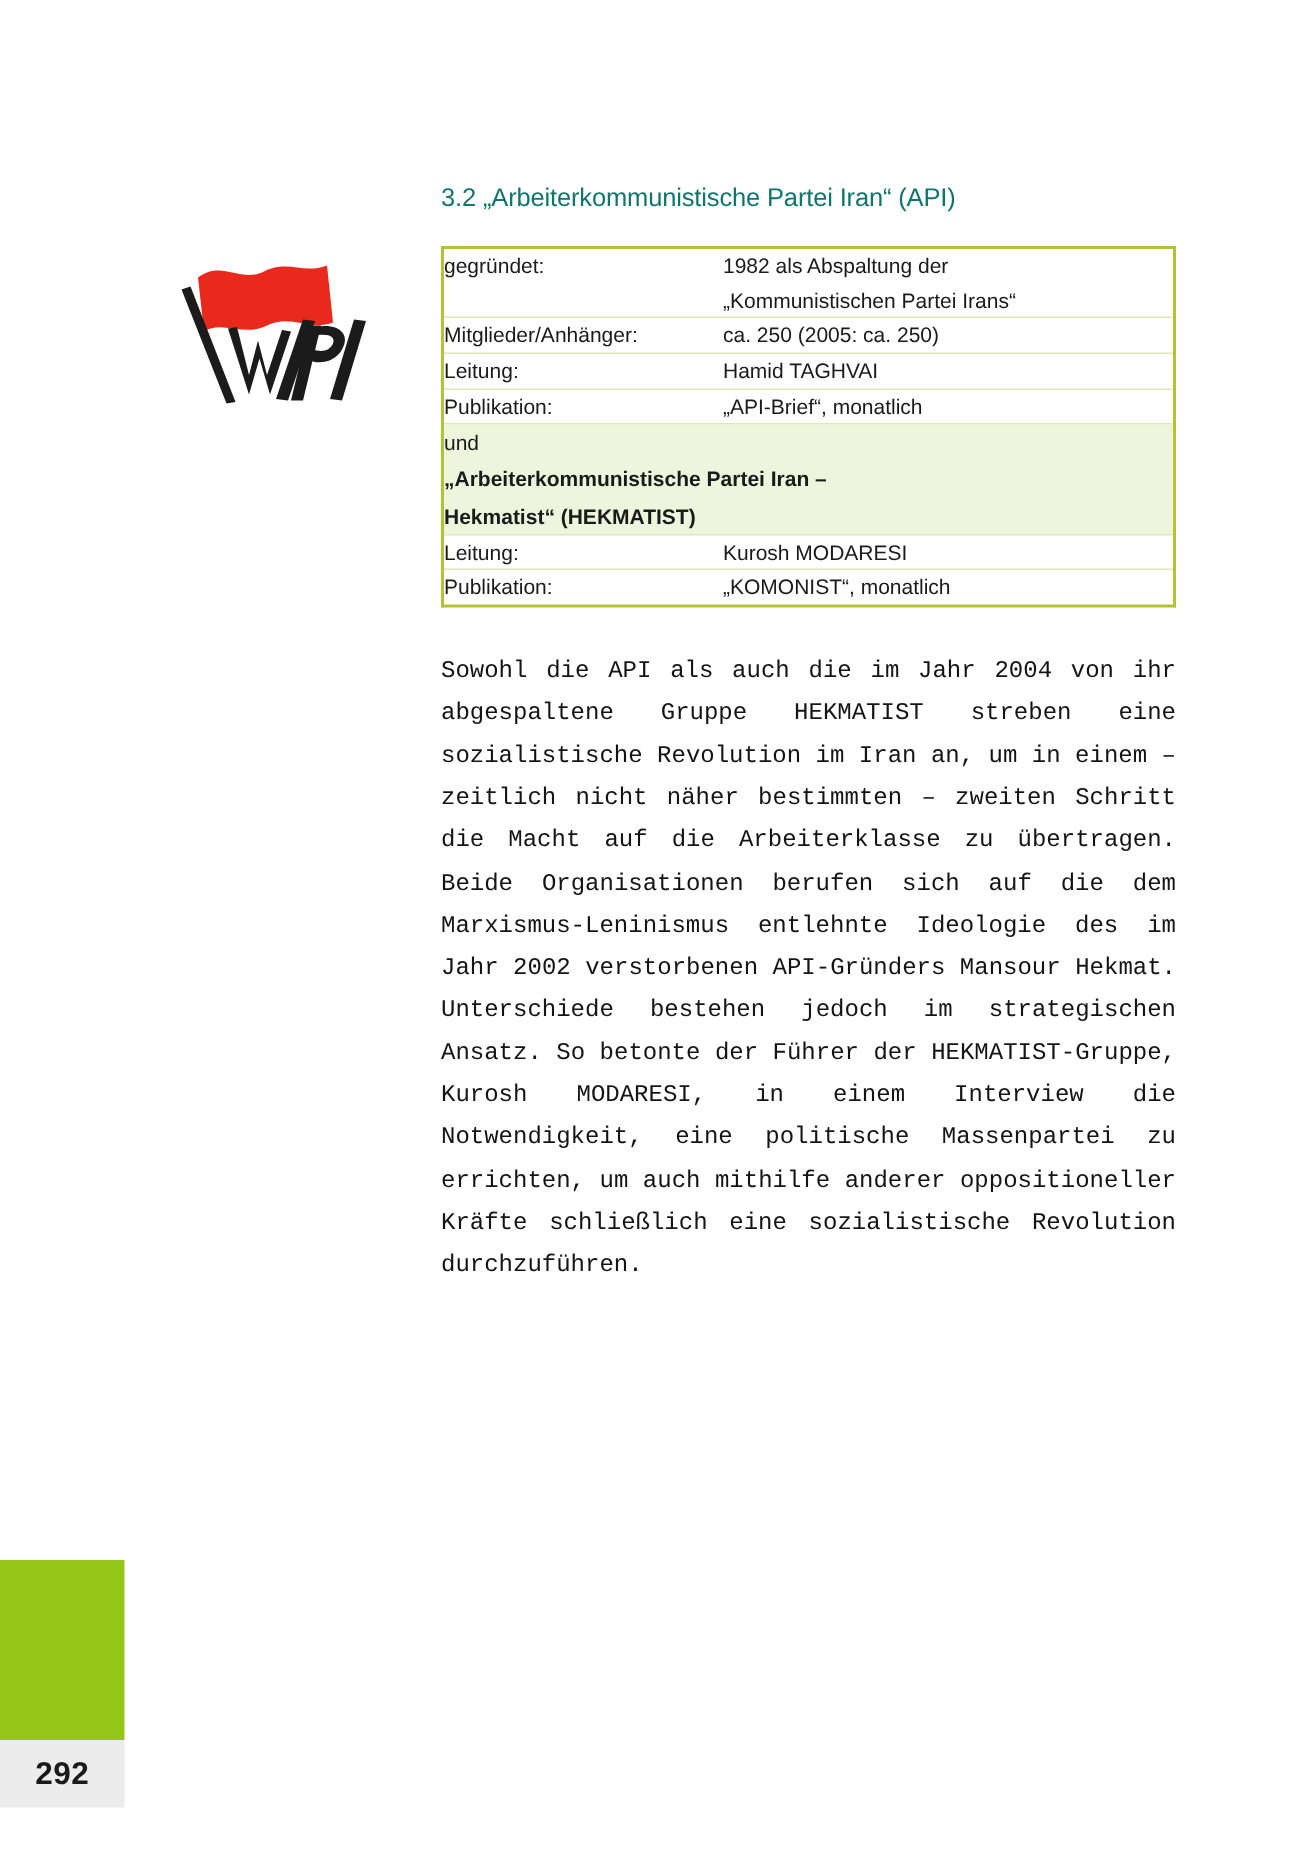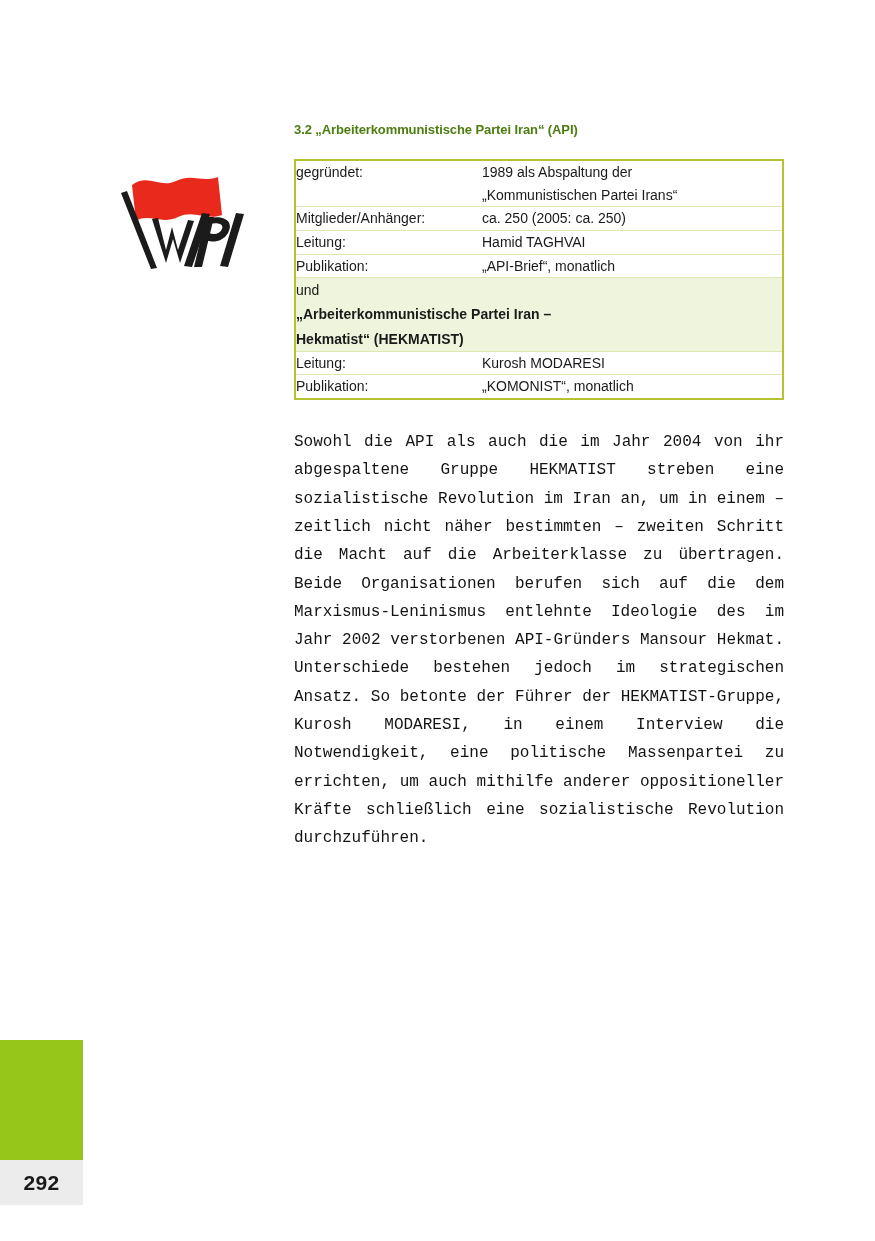--- a/index.html
+++ b/index.html
@@ -56,23 +56,23 @@
   
   .content {
     position: absolute;
     left: 294px;
     top: 122px;
     width: 490px;
   }
 
   .section-heading {
     font-family: "Liberation Sans", sans-serif;
-    font-weight: bold;
-    font-size: 13px;
-    color: #4d7c0f;
+    font-weight: normal;
+    font-size: 17px;
+    color: #0f766e;
     letter-spacing: -0.1px;
     margin: 0 0 22px 0;
   }
 
   
   .info-table {
     border: 2px solid #b5c333;
     border-collapse: collapse;
     width: 490px;
     background: #ffffff;
@@ -175,21 +175,21 @@
 <div class="content">
 
   <h2 class="section-heading">3.2 „Arbeiterkommunistische Partei Iran“ (API)</h2>
 
   <table class="info-table">
     <tbody>
 
       <tr class="row-plain">
         <td class="cell-label">gegründet:</td>
         <td class="cell-value">
-          <span class="nowrap-line">1989 als Abspaltung der</span>
+          <span class="nowrap-line">1982 als Abspaltung der</span>
           <span class="nowrap-line">„Kommunistischen Partei Irans“</span>
         </td>
       </tr>
 
       <tr class="row-plain">
         <td class="cell-label">Mitglieder/Anhänger:</td>
         <td class="cell-value">
           <span class="nowrap-line">ca. 250 (2005: ca. 250)</span>
         </td>
       </tr>

